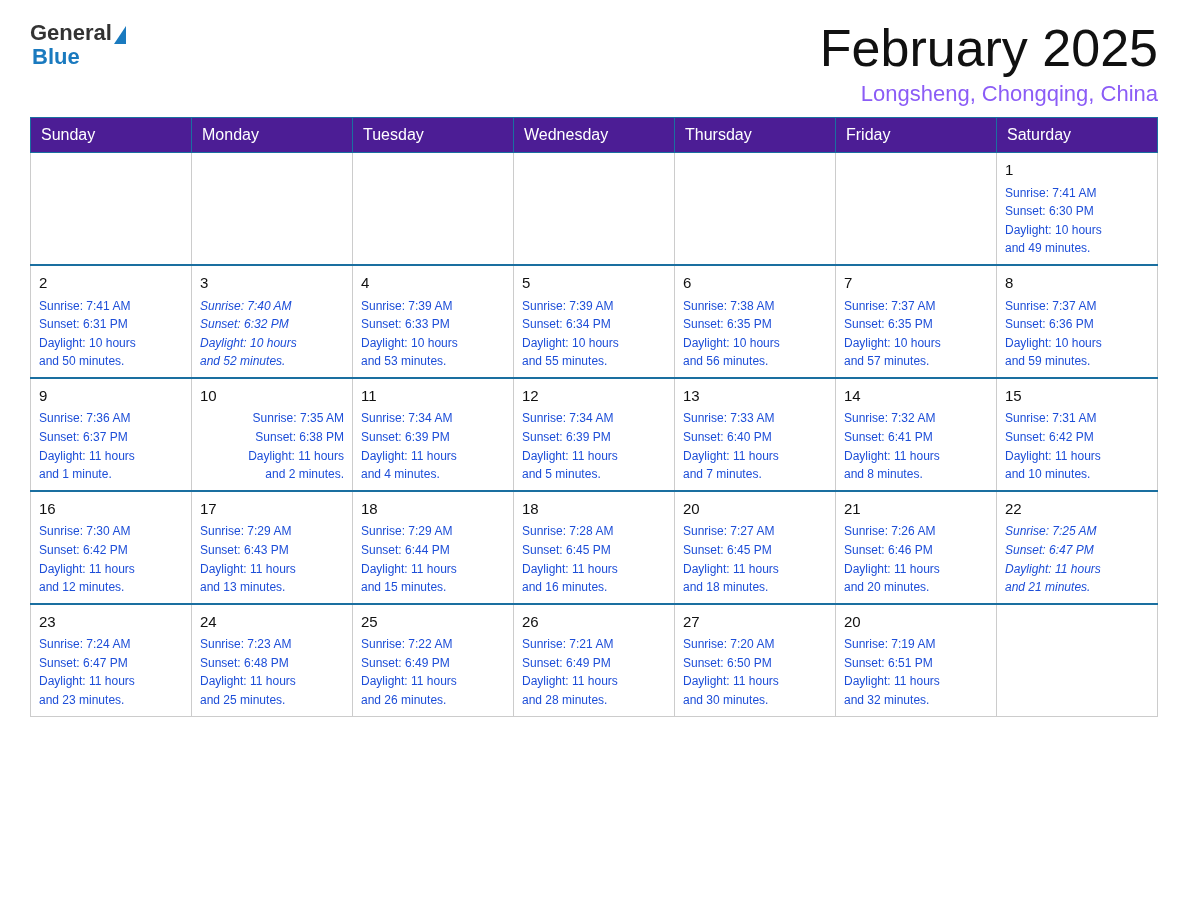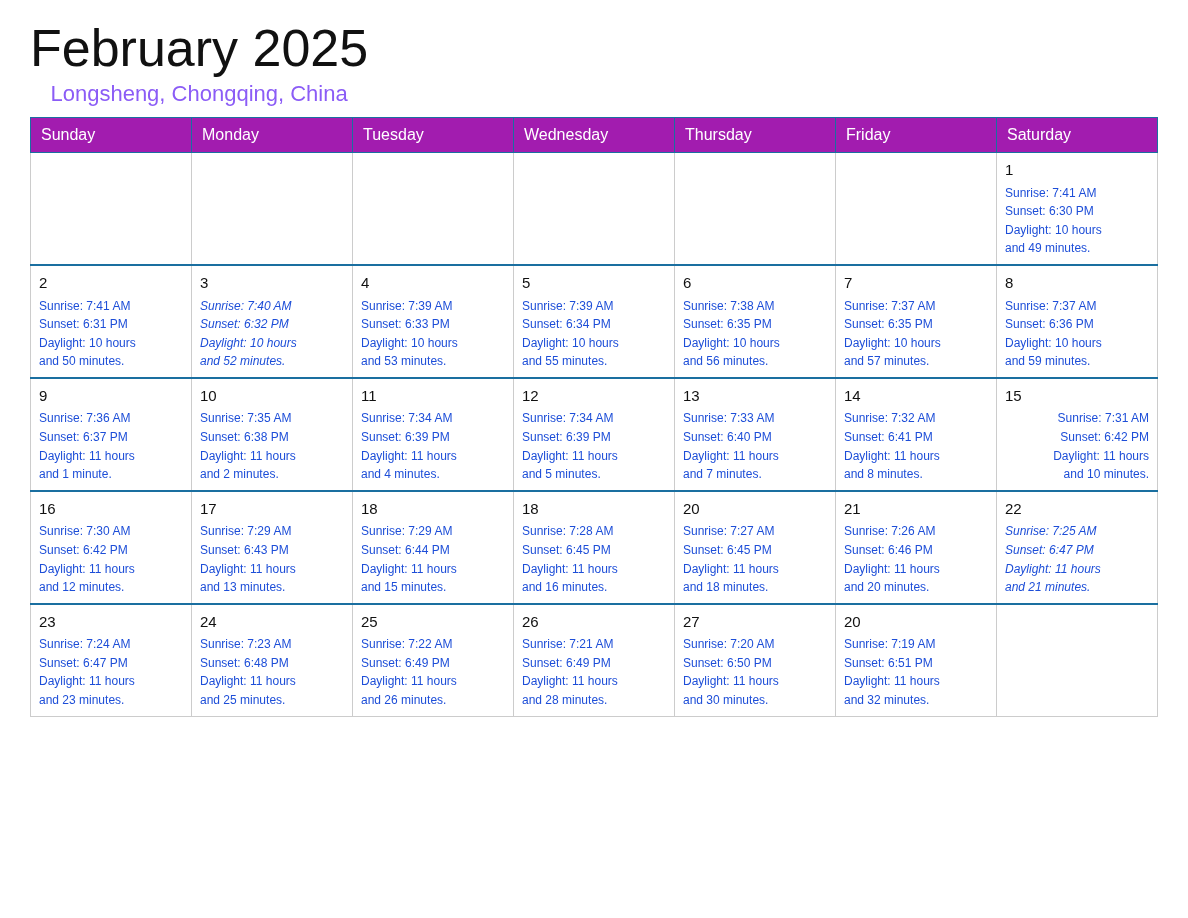--- a/index.html
+++ b/index.html
@@ -42,40 +42,40 @@
       margin-top: 4px;
     }
     .logo-blue {
       font-size: 22px;
       font-weight: bold;
       color: #1a7abf;
       margin-top: -2px;
       padding-left: 2px;
     }
     .title-section {
-      text-align: center;
+      text-align: right;
     }
     .month-title {
       font-size: 52px;
       font-weight: normal;
       color: #111;
       line-height: 1.1;
     }
     .location {
       font-size: 22px;
       color: #8b5cf6;
       margin-top: 4px;
     }
     .calendar {
       width: 100%;
       border-collapse: collapse;
       margin-top: 10px;
     }
     .calendar th {
-      background-color: #a21caf;
+      background-color: #4c1d95;
       color: #fff;
       font-size: 16px;
       font-weight: normal;
       padding: 8px 10px;
       text-align: left;
       border: 1px solid #1a6fa0;
     }
     .calendar td {
       vertical-align: top;
       border: 1px solid #ccc;
@@ -106,20 +106,27 @@
     }
     
     .calendar tbody tr:first-child td {
       border-top: 1px solid #ccc;
     }
   </style>
 </head>
 <body>
 
 <div class="header">
+  <div class="logo">
+    <div class="logo-top">
+      <span class="logo-general">General</span>
+      <div class="logo-triangle"></div>
+    </div>
+    <span class="logo-blue">Blue</span>
+  </div>
   <div class="title-section">
     <div class="month-title">February 2025</div>
     <div class="location">Longsheng, Chongqing, China</div>
   </div>
 </div>
 
 <table class="calendar">
   <thead>
     <tr>
     <th>Sunday</th>
@@ -201,21 +208,21 @@
       <tr class="week-row">
         <td>
           <span class="day-number">9</span>
           <div class="day-info" style="white-space: pre-line;">Sunrise: 7:36 AM
 Sunset: 6:37 PM
 Daylight: 11 hours
 and 1 minute.</div>
         </td>
         <td>
           <span class="day-number">10</span>
-          <div class="day-info" style="white-space: pre-line;">Sunrise: 7:35 AM
+          <div class="day-info" style="white-space: pre-line; text-align: right;">Sunrise: 7:35 AM
 Sunset: 6:38 PM
 Daylight: 11 hours
 and 2 minutes.</div>
         </td>
         <td>
           <span class="day-number">11</span>
           <div class="day-info" style="white-space: pre-line;">Sunrise: 7:34 AM
 Sunset: 6:39 PM
 Daylight: 11 hours
 and 4 minutes.</div>
@@ -236,21 +243,21 @@
         </td>
         <td>
           <span class="day-number">14</span>
           <div class="day-info" style="white-space: pre-line;">Sunrise: 7:32 AM
 Sunset: 6:41 PM
 Daylight: 11 hours
 and 8 minutes.</div>
         </td>
         <td>
           <span class="day-number">15</span>
-          <div class="day-info" style="white-space: pre-line; text-align: right;">Sunrise: 7:31 AM
+          <div class="day-info" style="white-space: pre-line;">Sunrise: 7:31 AM
 Sunset: 6:42 PM
 Daylight: 11 hours
 and 10 minutes.</div>
         </td>
       </tr>
       <tr class="week-row">
         <td>
           <span class="day-number">16</span>
           <div class="day-info" style="white-space: pre-line;">Sunrise: 7:30 AM
 Sunset: 6:42 PM

